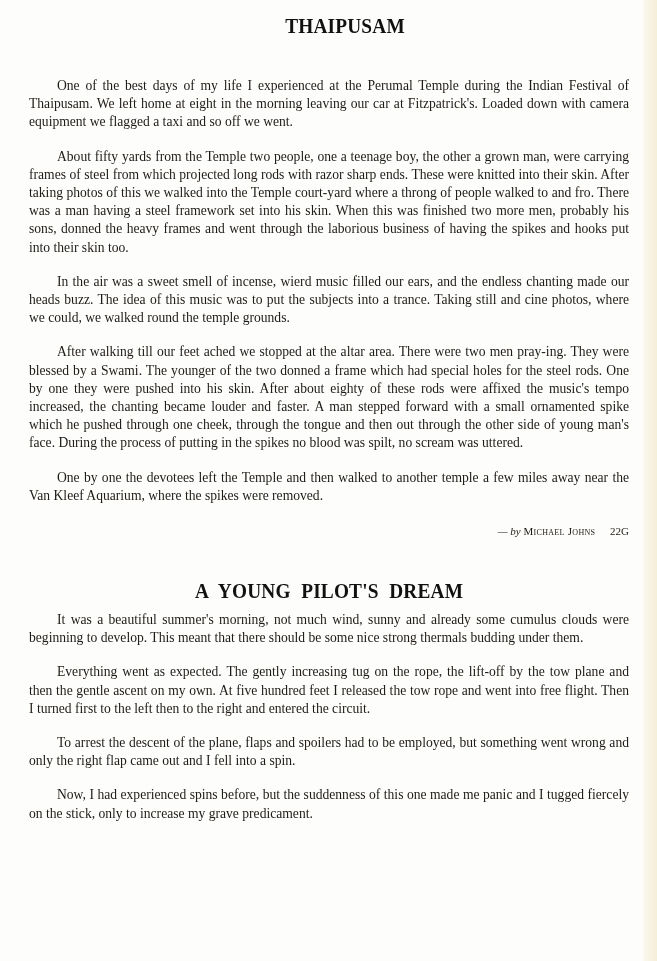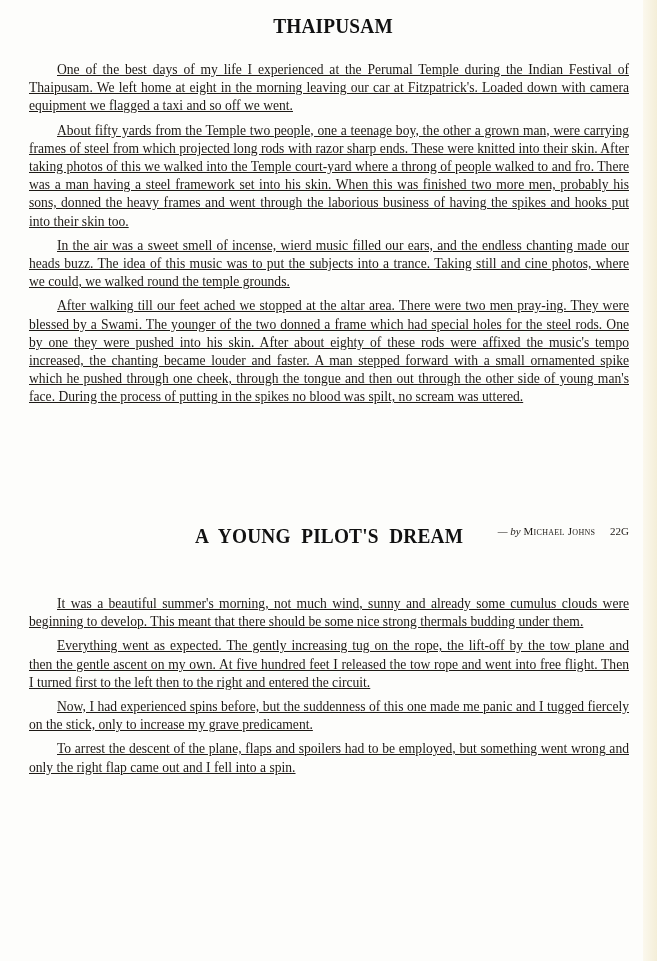--- a/index.html
+++ b/index.html
@@ -16,27 +16,27 @@
   }
   .page { position: absolute; left: 29px; top: 0; width: 600px; }
   .title {
     font-family: "Liberation Serif", serif;
     font-weight: bold; text-align: center;
     font-size: 21px; letter-spacing: 0.2px;
     transform: scaleX(0.92);
     color: #111;
     margin: 0;
   }
-  .t1 { position: absolute; top: 14px; left: 4px; width: 600px; }
-  .t2 { position: absolute; top: 524px; left: 0; width: 600px; word-spacing: 6px; letter-spacing: 0.5px; }
+  .t1 { position: absolute; top: 14px; left: 16px; width: 600px; }
+  .t2 { position: absolute; top: 579px; left: 0; width: 600px; word-spacing: 6px; letter-spacing: 0.5px; }
   .body {
     position: absolute; left: 0; width: 600px;
     font-size: 13.6px; line-height: 18.2px; text-align: justify;
   }
-  .body p { margin: 0 0 6px 0; text-indent: 28px; text-decoration: underline; }
+  .body p { margin: 16px 0 6px 0; text-indent: 28px; }
   .b1 { top: 61px; }
   .b2 { top: 595px; }
   .byline {
     position: absolute; top: 525px; right: 0;
     font-size: 11px; text-align: right;
   }
   .byline .by { font-style: italic; }
   .byline .sc { font-variant: small-caps; letter-spacing: 0.3px; }
   .byline .form { margin-left: 12px; }
 </style>
@@ -48,31 +48,32 @@
 <div class="page">
   <div class="t1">
     <h1 class="title">THAIPUSAM</h1>
   </div>
 
   <div class="body b1">
     <p>One of the best days of my life I experienced at the Perumal Temple during the Indian Festival of Thaipusam. We left home at eight in the morning leaving our car at Fitzpatrick's. Loaded down with camera equipment we flagged a taxi and so off we went.</p>
     <p>About fifty yards from the Temple two people, one a teenage boy, the other a grown man, were carrying frames of steel from which projected long rods with razor sharp ends. These were knitted into their skin. After taking photos of this we walked into the Temple court-yard where a throng of people walked to and fro. There was a man having a steel framework set into his skin. When this was finished two more men, probably his sons, donned the heavy frames and went through the laborious business of having the spikes and hooks put into their skin too.</p>
     <p>In the air was a sweet smell of incense, wierd music filled our ears, and the endless chanting made our heads buzz. The idea of this music was to put the subjects into a trance. Taking still and cine photos, where we could, we walked round the temple grounds.</p>
     <p>After walking till our feet ached we stopped at the altar area. There were two men pray-ing. They were blessed by a Swami. The younger of the two donned a frame which had special holes for the steel rods. One by one they were pushed into his skin. After about eighty of these rods were affixed the music's tempo increased, the chanting became louder and faster. A man stepped forward with a small ornamented spike which he pushed through one cheek, through the tongue and then out through the other side of young man's face. During the process of putting in the spikes no blood was spilt, no scream was uttered.</p>
+    <p>One by one the devotees left the Temple and then walked to another temple a few miles away near the Van Kleef Aquarium, where the spikes were removed.</p>
   </div>
 
   <div class="byline">
     <span class="by">— by</span>
     <span class="sc">Michael Johns</span>
     <span class="form">22G</span>
   </div>
 
   <div class="t2">
     <h1 class="title">A YOUNG PILOT'S DREAM</h1>
   </div>
 
   <div class="body b2">
     <p>It was a beautiful summer's morning, not much wind, sunny and already some cumulus clouds were beginning to develop. This meant that there should be some nice strong thermals budding under them.</p>
     <p>Everything went as expected. The gently increasing tug on the rope, the lift-off by the tow plane and then the gentle ascent on my own. At five hundred feet I released the tow rope and went into free flight. Then I turned first to the left then to the right and entered the circuit.</p>
+    <p>To arrest the descent of the plane, flaps and spoilers had to be employed, but something went wrong and only the right flap came out and I fell into a spin.</p>
     <p>Now, I had experienced spins before, but the suddenness of this one made me panic and I tugged fiercely on the stick, only to increase my grave predicament.</p>
-    <p>To arrest the descent of the plane, flaps and spoilers had to be employed, but something went wrong and only the right flap came out and I fell into a spin.</p>
   </div>
 </div>
 
 </body></html>

